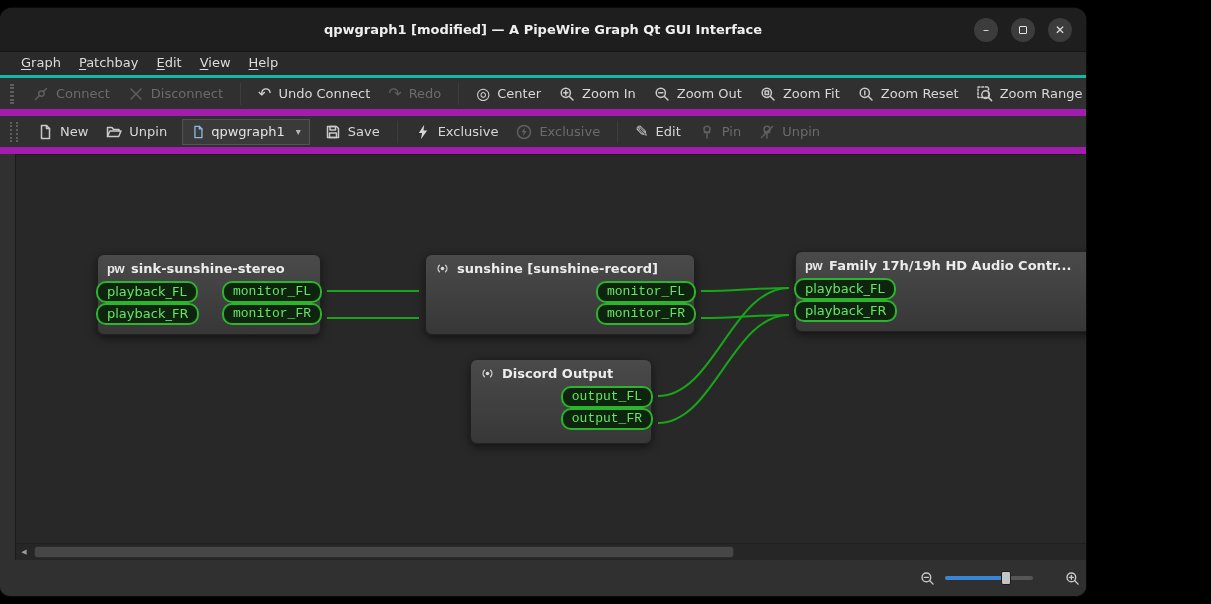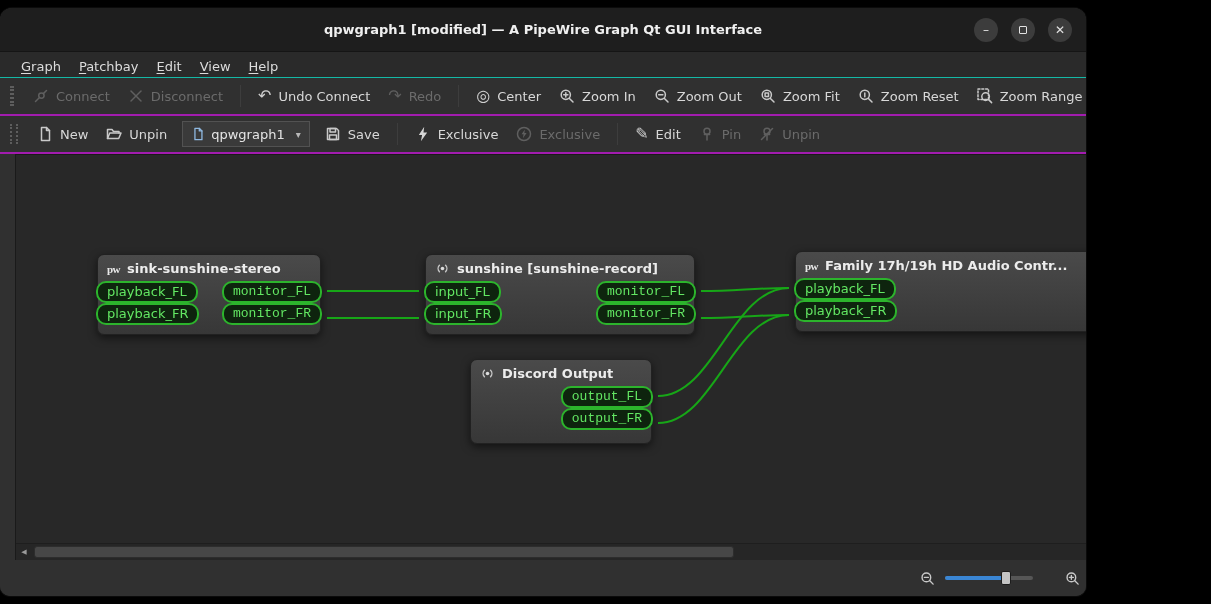--- a/index.html
+++ b/index.html
@@ -11,27 +11,27 @@
   
   .titlebar{position:relative;height:44px;background:#1e1e1e;border-bottom:1px solid #151515;}
   .title{position:absolute;inset:0;display:flex;align-items:center;justify-content:center;
     color:#f0f0f0;font-size:13px;font-weight:bold;}
   .winbtns{position:absolute;right:14px;top:10px;display:flex;gap:13px;}
   .wbtn{width:24px;height:24px;border-radius:50%;background:#3c3c3c;color:#e3e3e3;
     display:flex;align-items:center;justify-content:center;font-size:12px;line-height:1;}
   .wbtn .sq{width:8px;height:8px;border:1.5px solid #e3e3e3;border-radius:1px;display:block;}
 
   
-  .menubar{display:flex;align-items:flex-end;height:26px;background:#2a2a2a;padding-left:12px;
-    border-bottom:1px solid #14b8a6;font-size:13px;color:#dcdcdc;}
+  .menubar{display:flex;align-items:flex-start;height:26px;background:#2a2a2a;padding-left:12px;
+    border-bottom:3px solid #14b8a6;font-size:13px;color:#dcdcdc;}
   .menu-item{padding:3px 9px;border-radius:3px;}
   .mn{text-decoration:underline;text-underline-offset:2px;}
 
   
-  .tb{display:flex;align-items:center;height:38px;background:#303030;border-bottom:2px solid #a21caf;
+  .tb{display:flex;align-items:center;height:38px;background:#303030;border-bottom:7px solid #a21caf;
     padding:0 6px;gap:2px;}
   .grip{width:8px;height:20px;border-left:2px dotted #5e5e5e;border-right:2px dotted #5e5e5e;margin:0 9px 0 4px;}
   .tbtn{display:flex;align-items:center;gap:7px;padding:5px 8px;border-radius:4px;font-size:13px;
     color:#d8d8d8;white-space:nowrap;}
   .tbtn.disabled{color:#6b6b6b;}
   .tsep{width:1px;height:22px;background:#222;border-right:1px solid #3d3d3d;margin:0 7px;}
   .glyph{font-size:16px;line-height:1;color:#d0d0d0;}
   .tbtn.disabled .glyph{color:#5f5f5f;}
   svg.ic{display:block;}
   .ic .st{stroke:#c9c9c9;fill:none;stroke-width:1.5;stroke-linecap:round;stroke-linejoin:round;}
@@ -45,22 +45,22 @@
 
   
   .viewport{position:absolute;left:15px;top:146px;width:1181px;height:406px;border:1px solid #1a1a1a;
     background:#282828;}
   .canvas{position:absolute;left:0;top:0;width:1163px;height:388px;overflow:hidden;}
   .wires{position:absolute;left:0;top:0;z-index:3;}
   .wires path{stroke:#17a617;stroke-width:2;fill:none;}
   .node{position:absolute;z-index:2;background:linear-gradient(180deg,#4a4a4a,#373737);
     border:1px solid #212121;border-radius:7px;box-shadow:0 3px 8px rgba(0,0,0,.55);}
   .nhead{display:flex;align-items:center;gap:7px;padding:6px 9px 2px;color:#ececec;font-size:13px;font-weight:bold;}
-  .pwg{font-size:11px;font-weight:bold;color:#e8e8e8;letter-spacing:-0.5px;
-    font-family:Liberation Serif, serif;}
+  .pwg{font-size:13px;font-weight:bold;color:#e8e8e8;letter-spacing:-0.5px;
+    font-family:Liberation Sans, sans-serif;}
   .prow{display:flex;justify-content:space-between;padding:3px 4px 9px;}
   .pcol{display:flex;flex-direction:column;}
   .pcol.right{align-items:flex-end;margin-left:auto;font-family:Liberation Mono, monospace;}
   .port{height:22px;line-height:18px;border:2px solid #2cb42c;background:#0e240e;color:#63e763;
     border-radius:10px;padding:0 9px;font-size:13px;white-space:nowrap;}
   .pcol.left .port{margin-left:-6px;align-self:flex-start;}
   .pcol.right .port{margin-right:-6px;}
 
   
   .vscroll{position:absolute;left:1163px;top:0;width:17px;height:388px;background:#262626;border-left:1px solid #1e1e1e;}
@@ -303,24 +303,20 @@
 
       <div class="node" style="left:409px;top:99px;width:270px;">
         <div class="nhead">
           <svg class="ic" width="15" height="15" viewBox="0 0 16 16">
             <circle cx="8" cy="8" r="1.9" fill="#dddddd"></circle>
             <path class="st" d="M4.7 4.6 a4.9 4.9 0 0 0 0 6.8 M11.3 4.6 a4.9 4.9 0 0 1 0 6.8"></path>
           </svg>
           <span>sunshine [sunshine-record]</span>
         </div>
         <div class="prow">
-          <div class="pcol left">
-            <div class="port">input_FL</div>
-            <div class="port">input_FR</div>
-          </div>
           <div class="pcol right">
             <div class="port">monitor_FL</div>
             <div class="port">monitor_FR</div>
           </div>
         </div>
       </div>
 
       <div class="node" style="left:779px;top:96px;width:320px;">
         <div class="nhead">
           <span class="pwg">pw</span>

